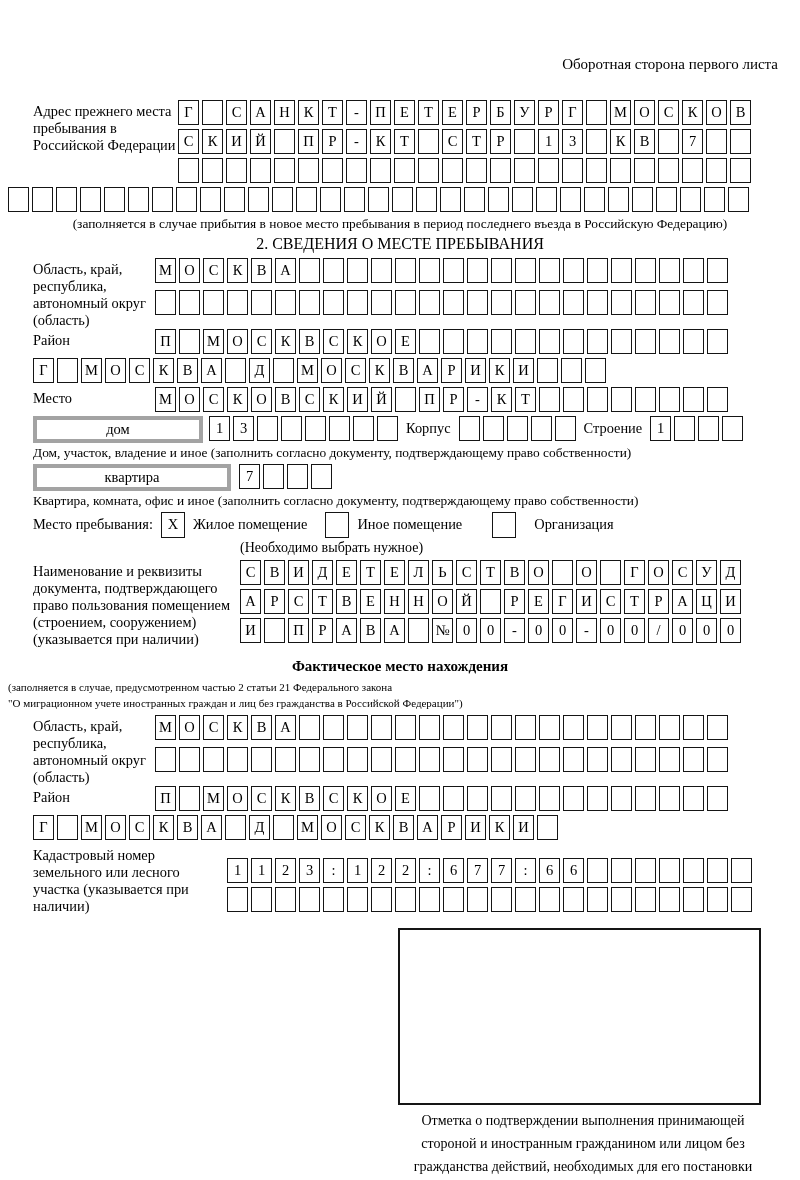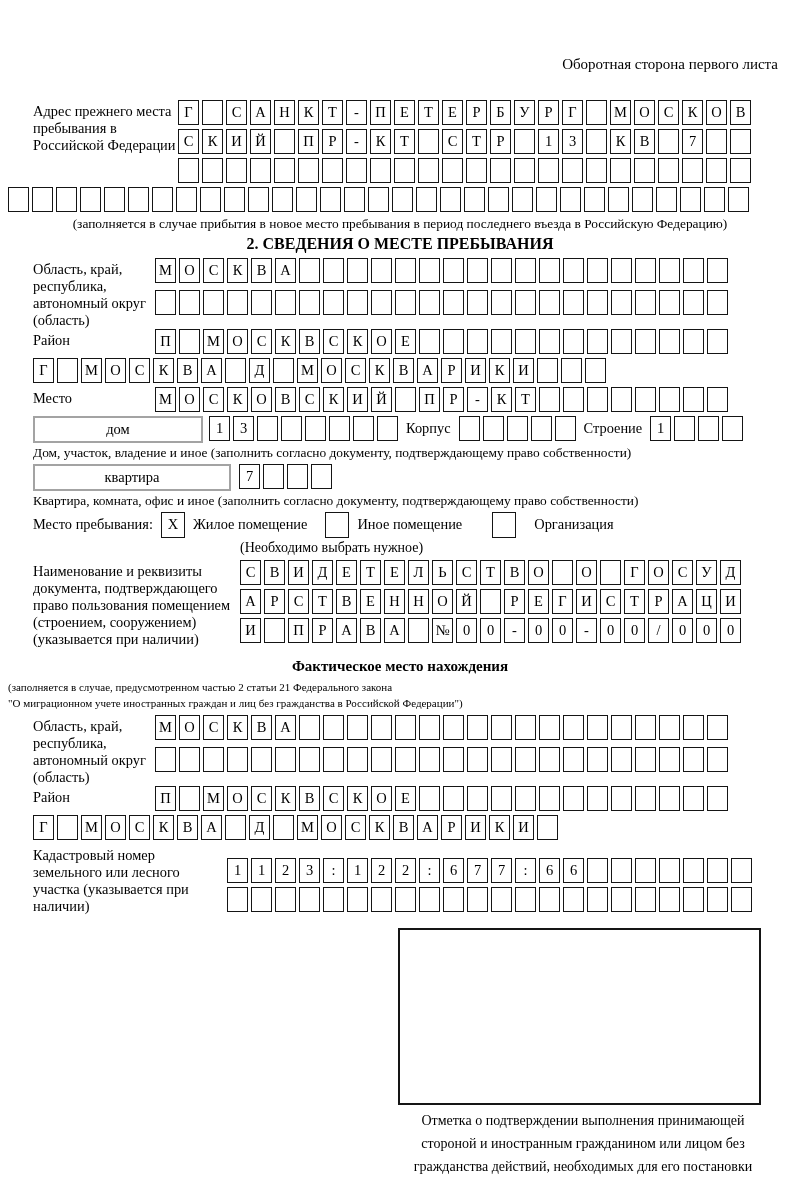--- a/index.html
+++ b/index.html
@@ -13,27 +13,27 @@
   .field{ display:flex;align-items:flex-start;margin-left:25px; }
   .lbl{ flex:none;padding-top:3px; }
   .grid-stack{ display:flex;flex-direction:column; }
   .row{ display:flex;gap:3px;margin-bottom:4px; }
   .cell{
     flex:none;width:21px;height:25px;box-sizing:border-box;
     border:1.6px solid #151515;display:flex;align-items:center;justify-content:center;
     font-size:14.5px;background:#fff;
   }
   .widebox{
-    flex:none;height:27px;box-sizing:border-box;border:2px solid #a3a3a3;
+    flex:none;height:27px;box-sizing:border-box;border:4px solid #a3a3a3;
     display:flex;align-items:center;justify-content:center;font-size:14.5px;background:#fff;
   }
   .inline-lbl{ padding:4px 8px 0 8px;flex:none; }
   .caption{ font-size:13.4px;margin:1px 0 3px 25px; }
   .caption-center{ text-align:center;font-size:13.4px;margin:2px 0 2px 0; }
-  .sect-title{ text-align:center;font-weight:bold;font-size:16px;margin:3px 0 5px 0; }
+  .sect-title{ text-align:center;font-weight:normal;font-size:16px;margin:3px 0 5px 0; }
   .sub-title{ text-align:center;font-weight:bold;font-size:15px;margin:10px 0 5px 0; }
   .note-center{ text-align:left;font-size:11px;margin:0 0 3px 0; }
   .chk-row{ display:flex;align-items:flex-start;margin-left:25px;margin-bottom:2px; }
   .chk-row .cell{ width:24px;height:26px; }
   .chk-note{ font-size:14px;margin:0 0 4px 232px; }
   .stamp-box{
     position:relative;margin:12px 0 0 390px;width:363px;height:177px;
     box-sizing:border-box;border:2px solid #151515;background:#fff;
   }
   .stamp-caption{ margin:4px 0 0 350px;width:450px;text-align:center;font-size:14px;line-height:23px; }

